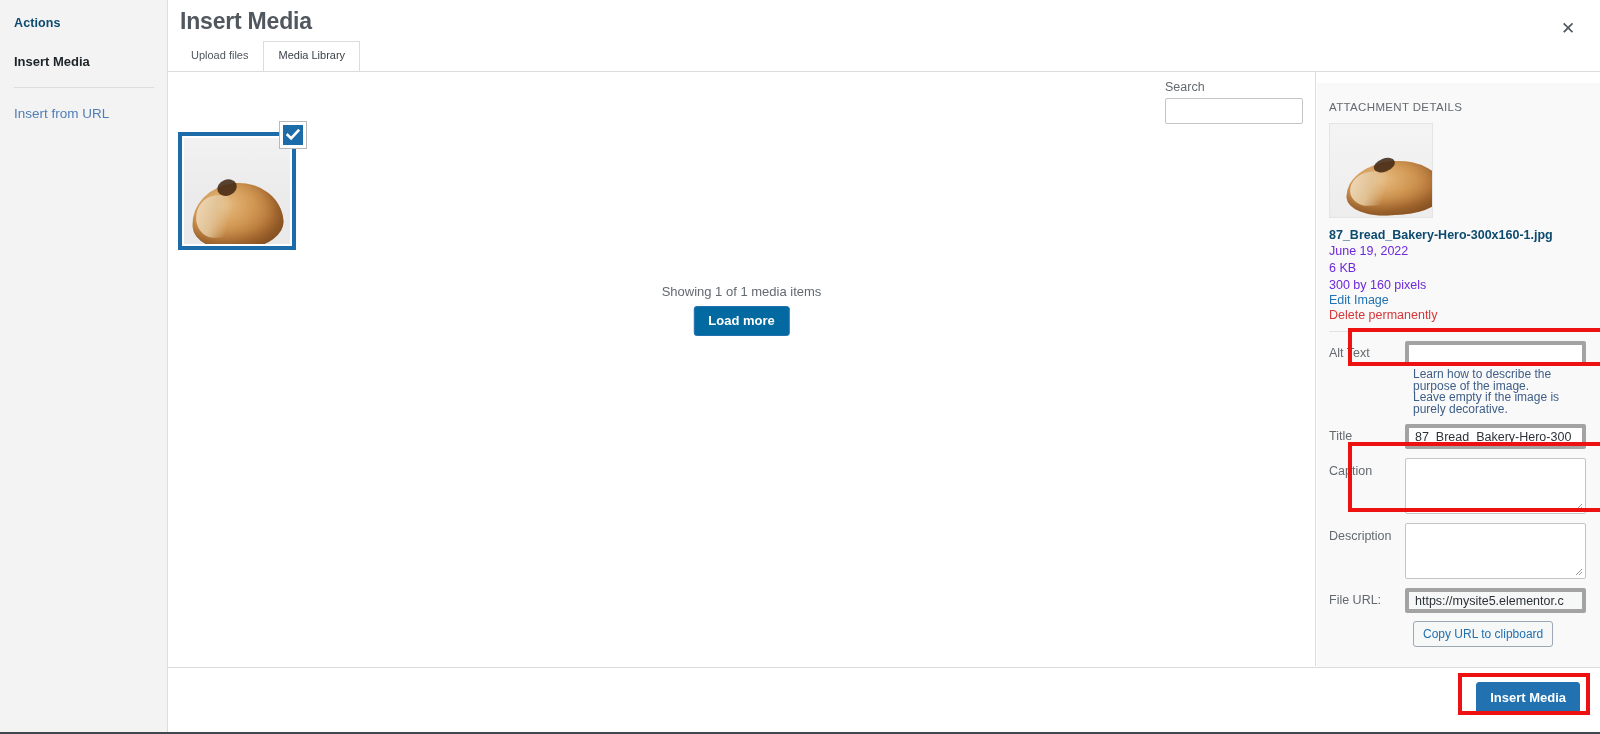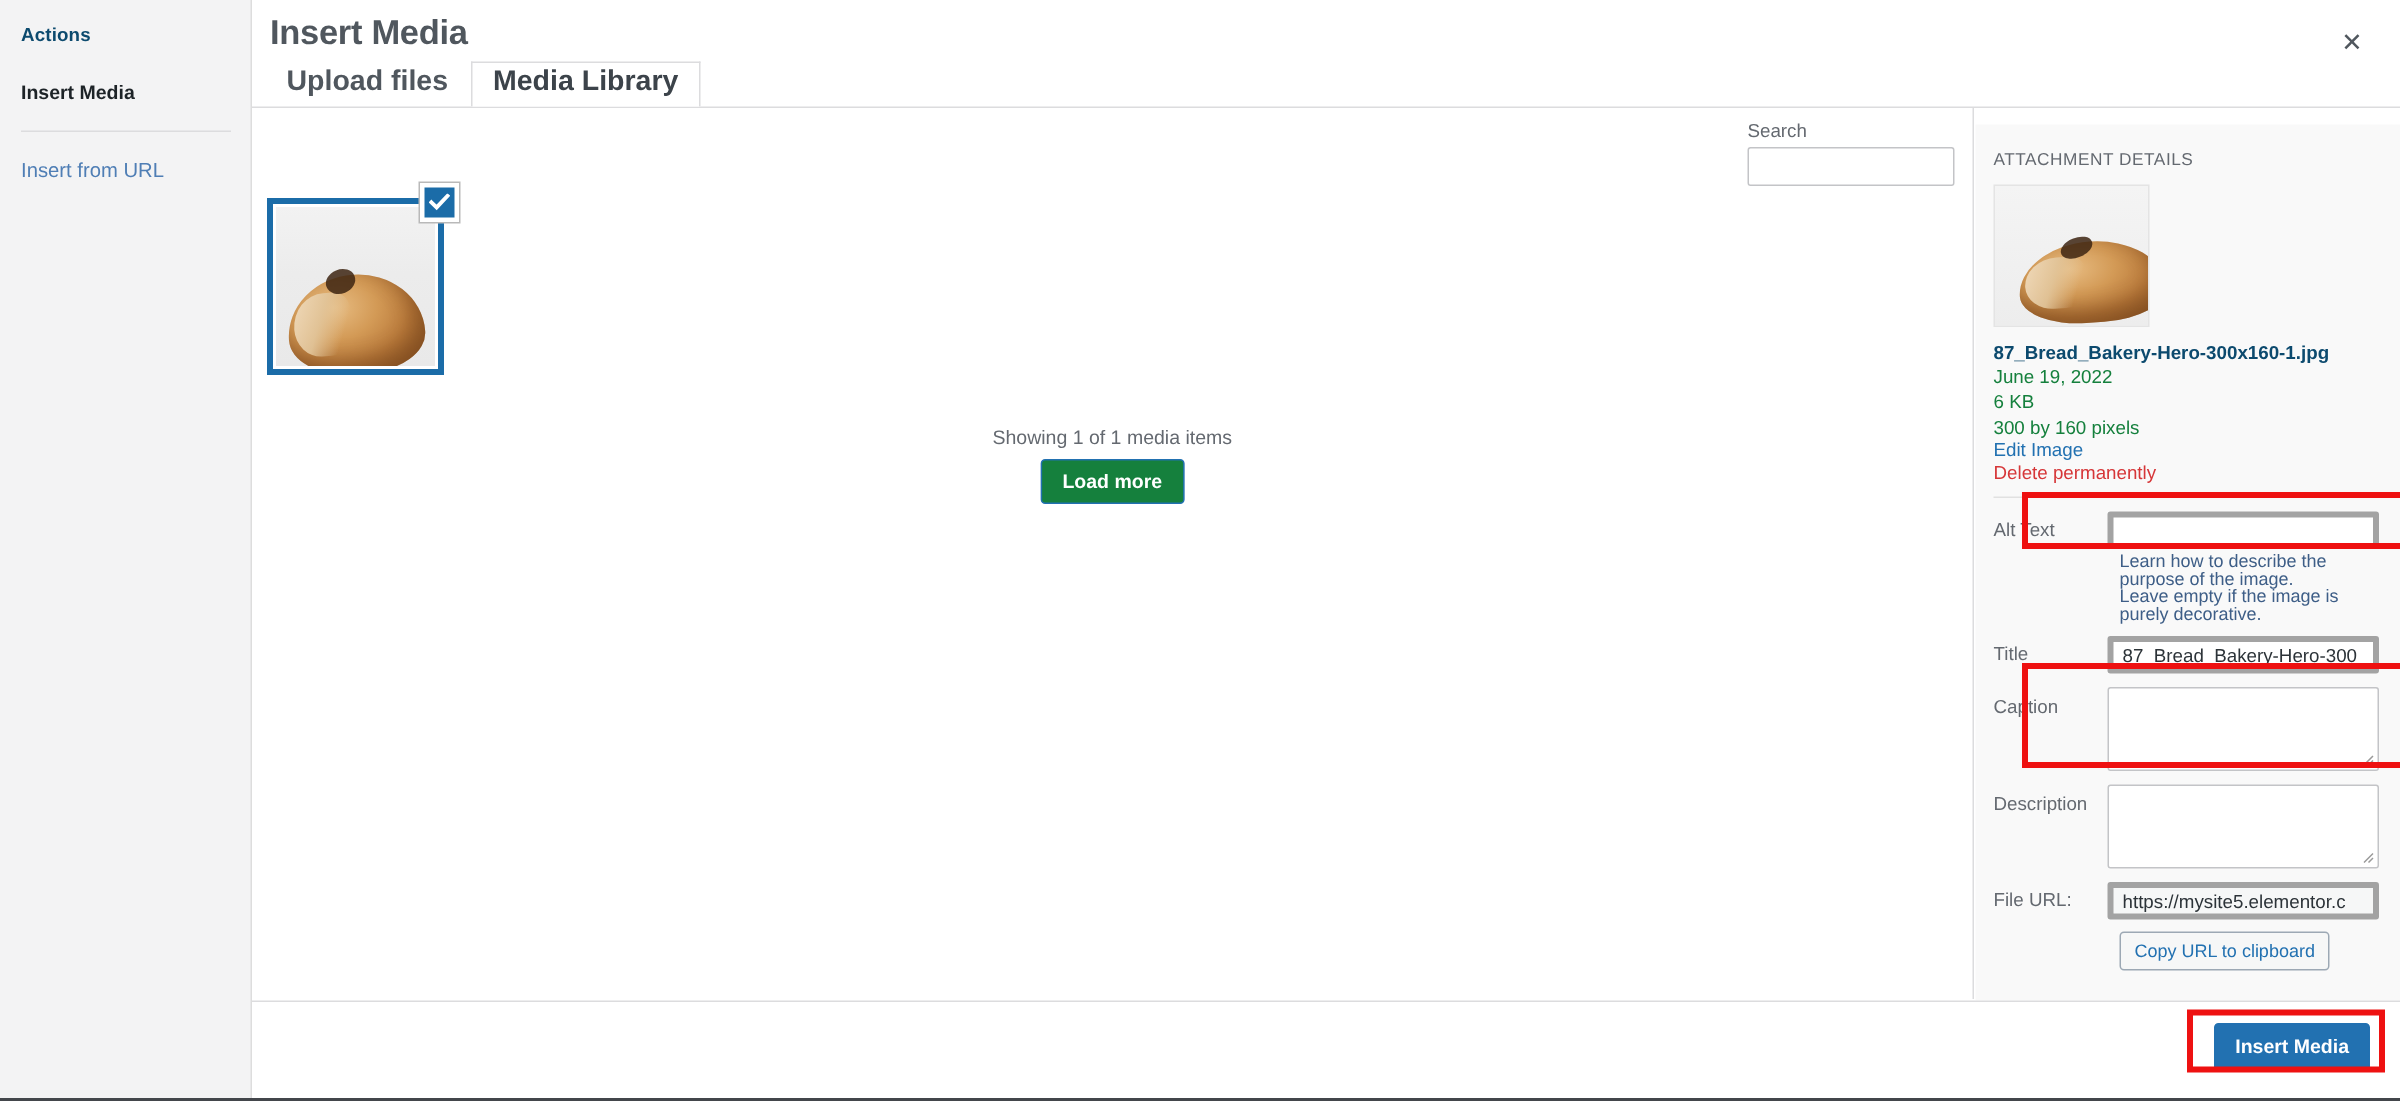--- a/index.html
+++ b/index.html
@@ -77,29 +77,28 @@
 
   
   .router-tabs {
     position: absolute;
     left: 176px; top: 42px;
     height: 28px;
     display: flex;
     align-items: flex-end;
   }
   .tab {
-    font-size: 19px;
+    font-size: 11px;
     color: #50575e;
     padding: 4px 14px 6px 14px;
     background: transparent;
     border: 1px solid transparent;
     border-bottom: none;
     cursor: pointer;
     line-height: 18px;
-    font-weight: bold;
   }
   .tab.active {
     background: #ffffff;
     border-color: #dcdcde;
     color: #3c434a;
     position: relative;
     z-index: 3;
     margin-bottom: -1px;
     padding-bottom: 7px;
   }
@@ -212,21 +211,21 @@
     position: absolute;
     left: 0; right: 0; top: 212px;
     text-align: center;
     font-size: 13px;
     color: #646970;
   }
   .load-more-btn {
     position: absolute;
     left: 50%; top: 234px;
     transform: translateX(-50%);
-    background: #15803d;
+    background: #0369a1;
     border: 1px solid #2271b1;
     border-radius: 3px;
     color: #fff;
     font-size: 13px;
     font-weight: bold;
     padding: 7px 14px;
     cursor: pointer;
     font-family: "Liberation Sans", sans-serif;
     line-height: 14px;
   }
@@ -260,21 +259,21 @@
   }
   .details-filename {
     margin-top: 10px;
     font-size: 12.5px;
     font-weight: bold;
     color: #0c4a6e;
     white-space: nowrap;
   }
   .details-meta {
     font-size: 12.5px;
-    color: #15803d;
+    color: #6d28d9;
     line-height: 15px;
     margin-top: 2px;
   }
   .details-link {
     font-size: 12.5px;
     color: #2271b1;
     line-height: 15px;
     cursor: pointer;
     display: block;
   }

